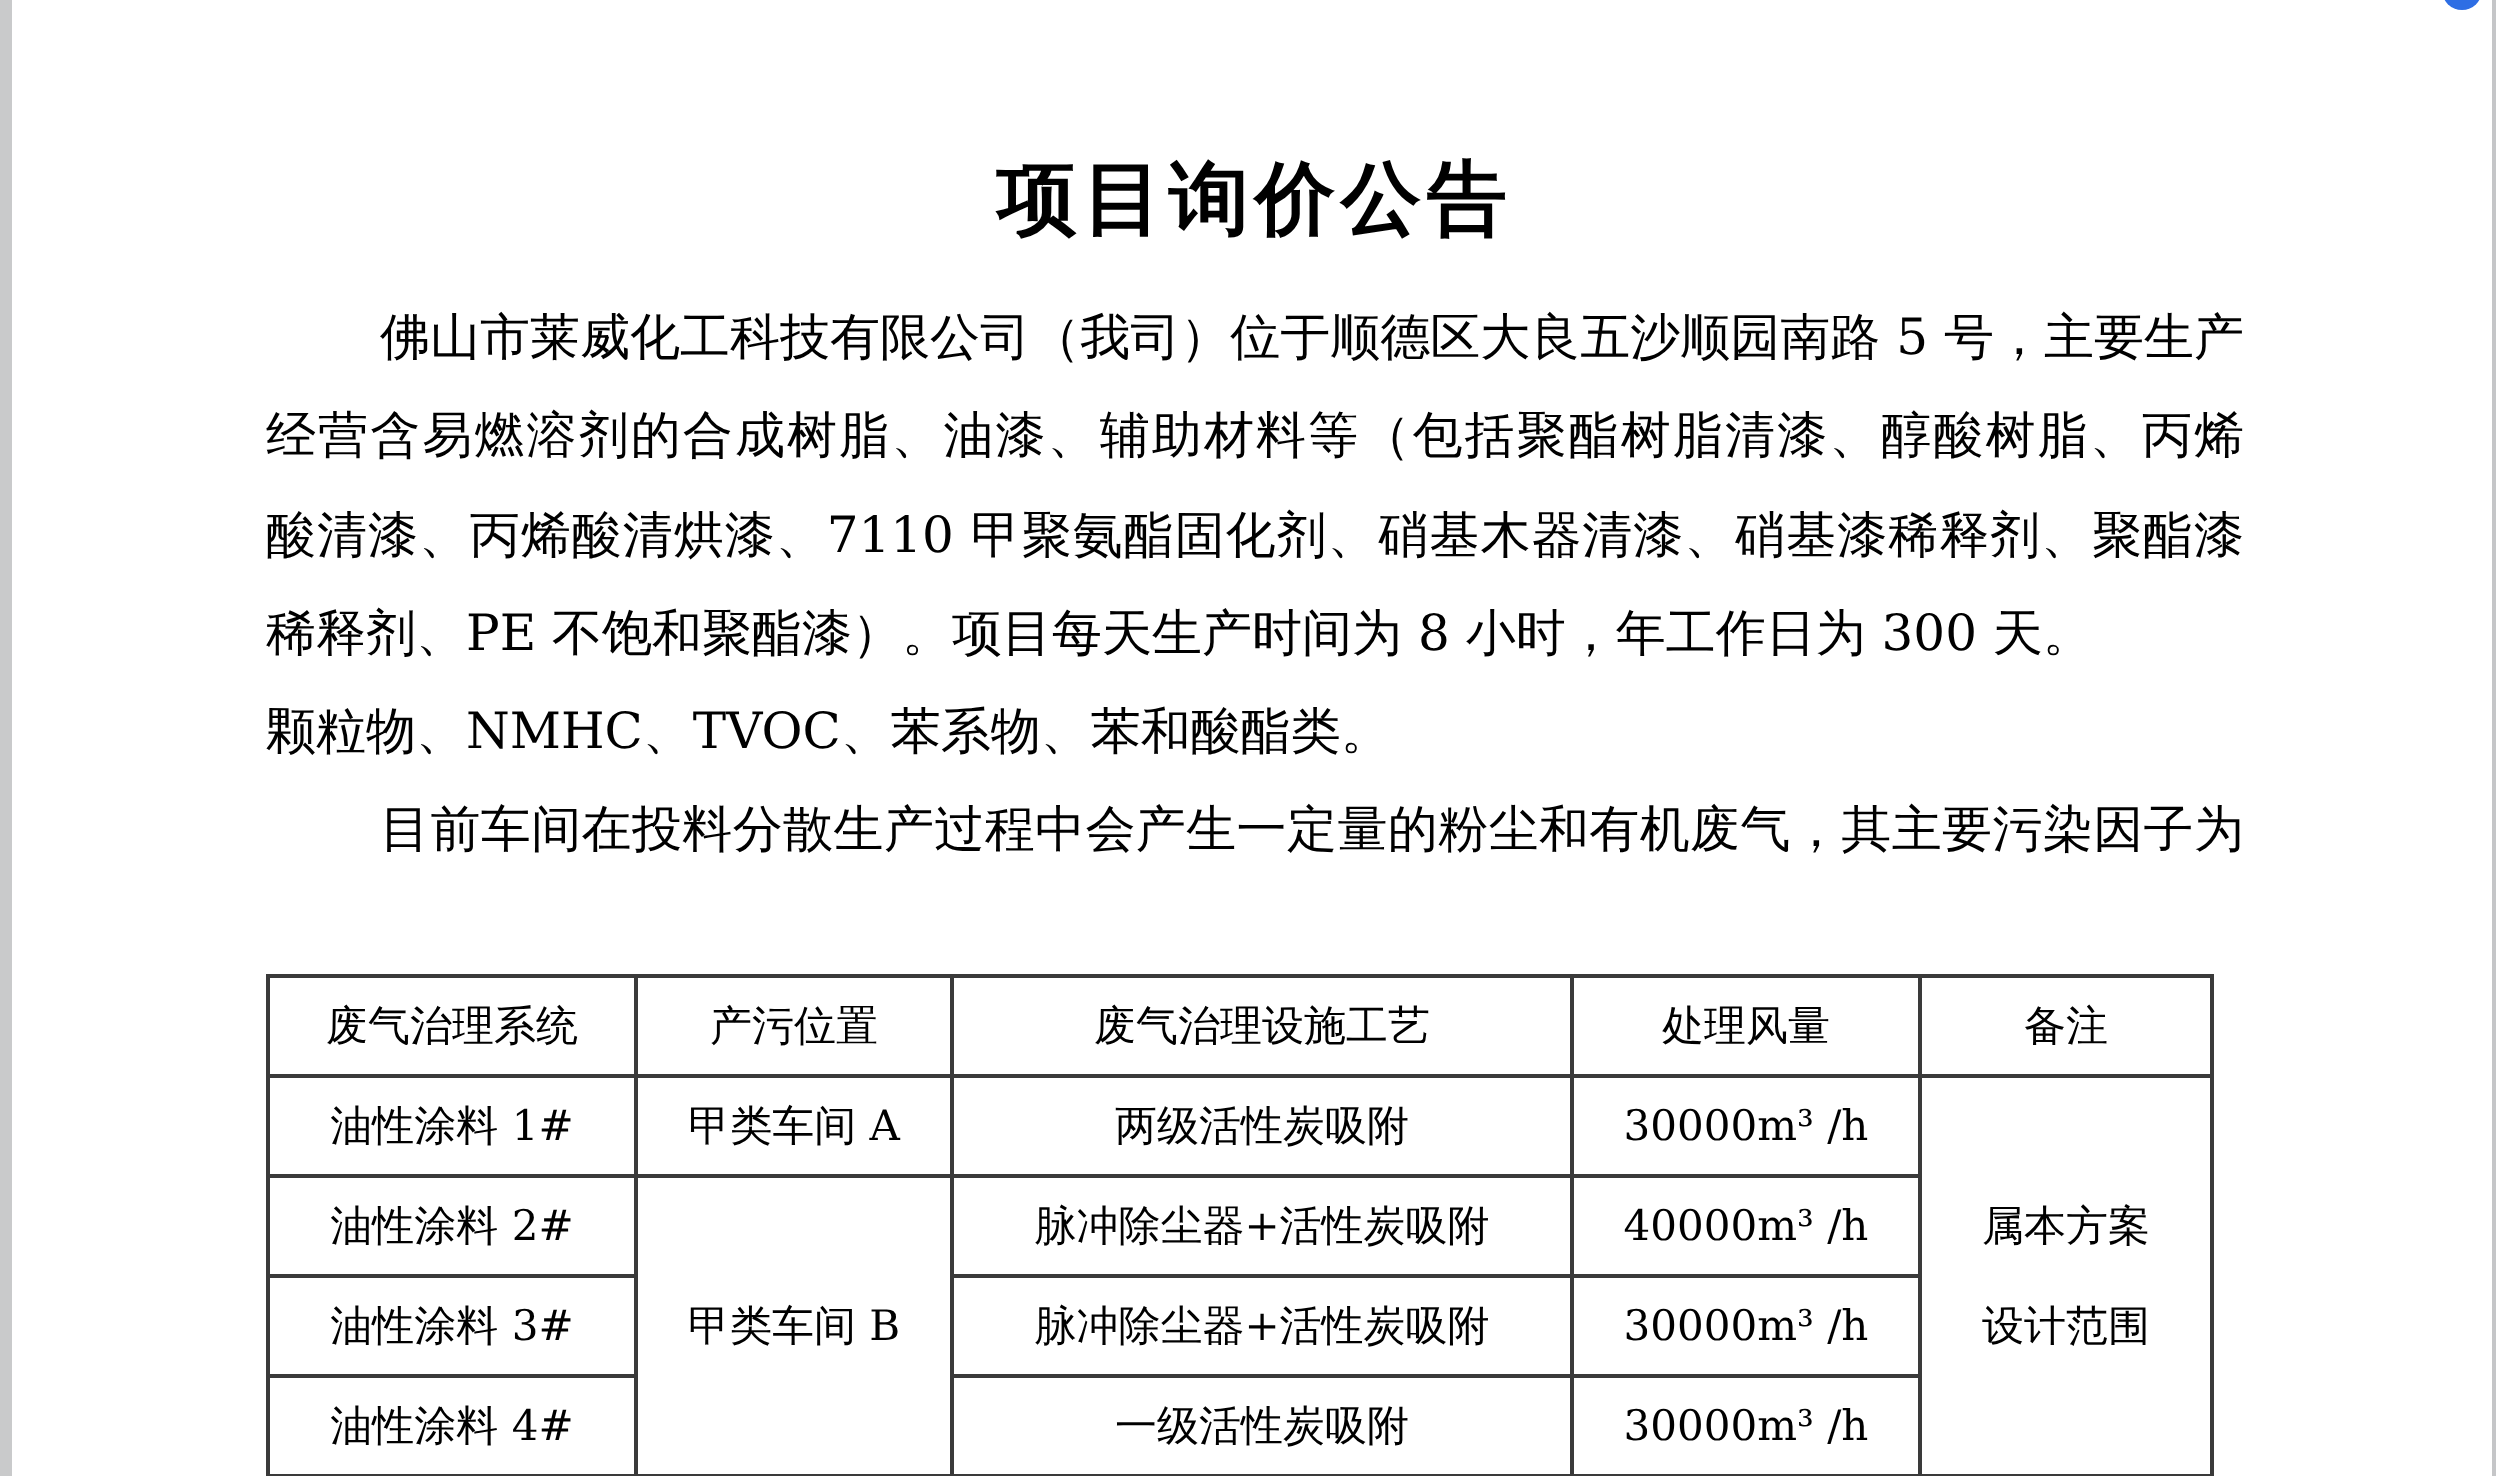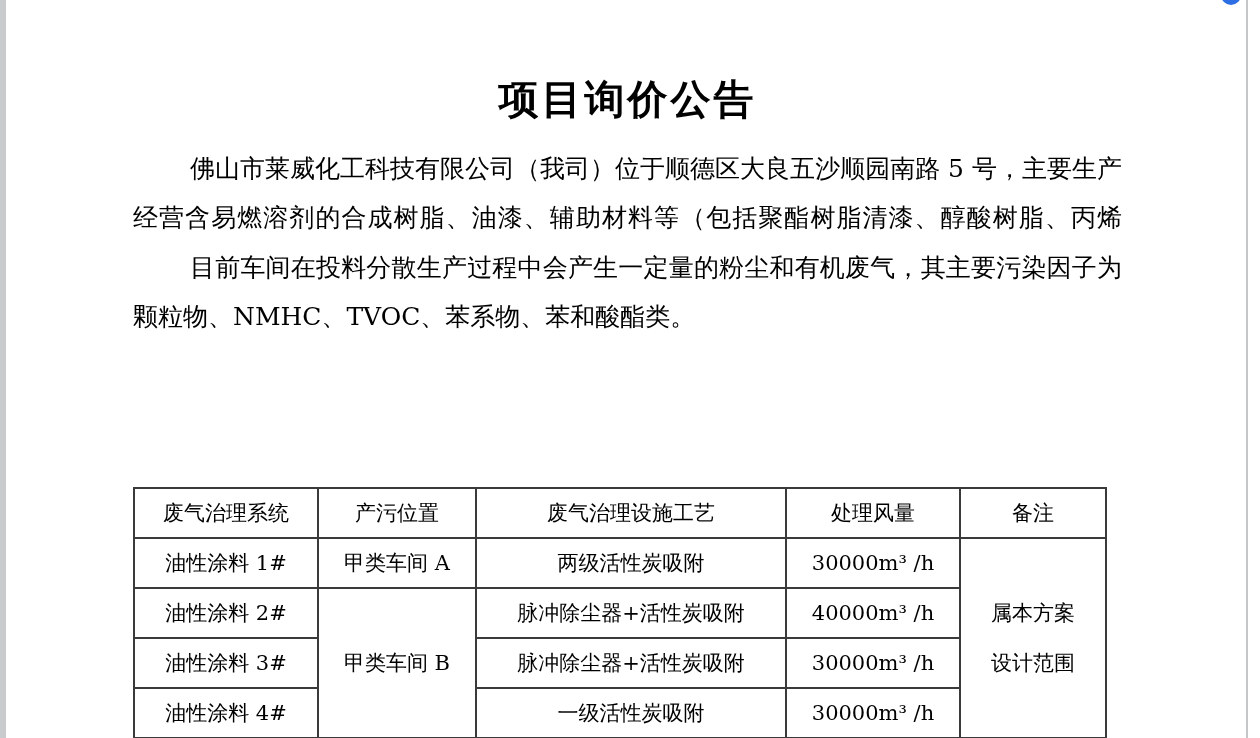--- a/index.html
+++ b/index.html
@@ -101,22 +101,24 @@
 
 <div class="left-gutter"></div>
 
 <div>
 
   <h1 class="doc-title">项目询价公告</h1>
 
   <div class="body-lines">
     <div class="line indent stretch">佛山市莱威化工科技有限公司（我司）位于顺德区大良五沙顺园南路 5 号，主要生产</div>
     <div class="line stretch">经营含易燃溶剂的合成树脂、油漆、辅助材料等（包括聚酯树脂清漆、醇酸树脂、丙烯</div>
+    <div class="line stretch">酸清漆、丙烯酸清烘漆、7110 甲聚氨酯固化剂、硝基木器清漆、硝基漆稀释剂、聚酯漆</div>
+    <div class="line">稀释剂、PE 不饱和聚酯漆）。项目每天生产时间为 8 小时，年工作日为 300 天。</div>
+    <div class="line">颗粒物、NMHC、TVOC、苯系物、苯和酸酯类。</div>
     <div class="line indent stretch">目前车间在投料分散生产过程中会产生一定量的粉尘和有机废气，其主要污染因子为</div>
-    <div class="line">颗粒物、NMHC、TVOC、苯系物、苯和酸酯类。</div>
   </div>
 
   <table class="gas-table">
     <colgroup>
       <col class="c1">
         <col class="c2">
         <col class="c3">
         <col class="c4">
         <col class="c5">
     </colgroup>

